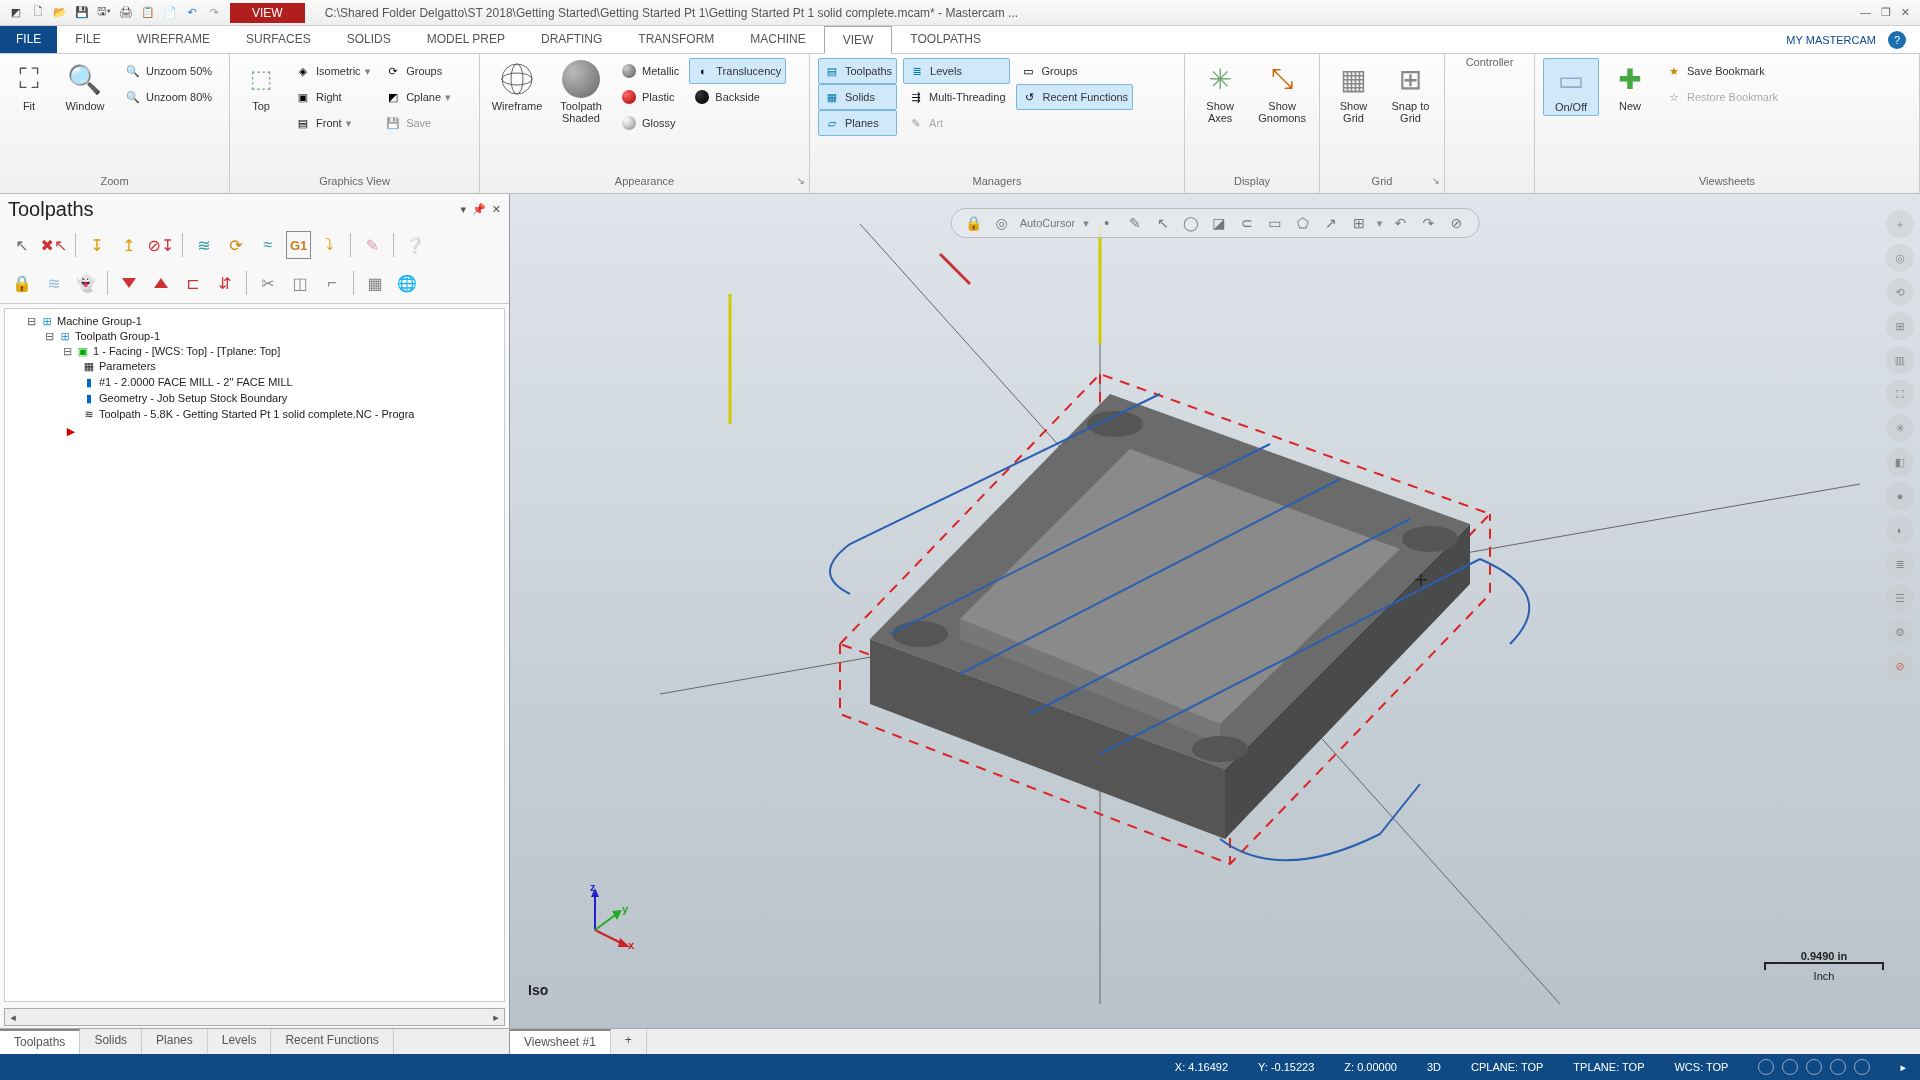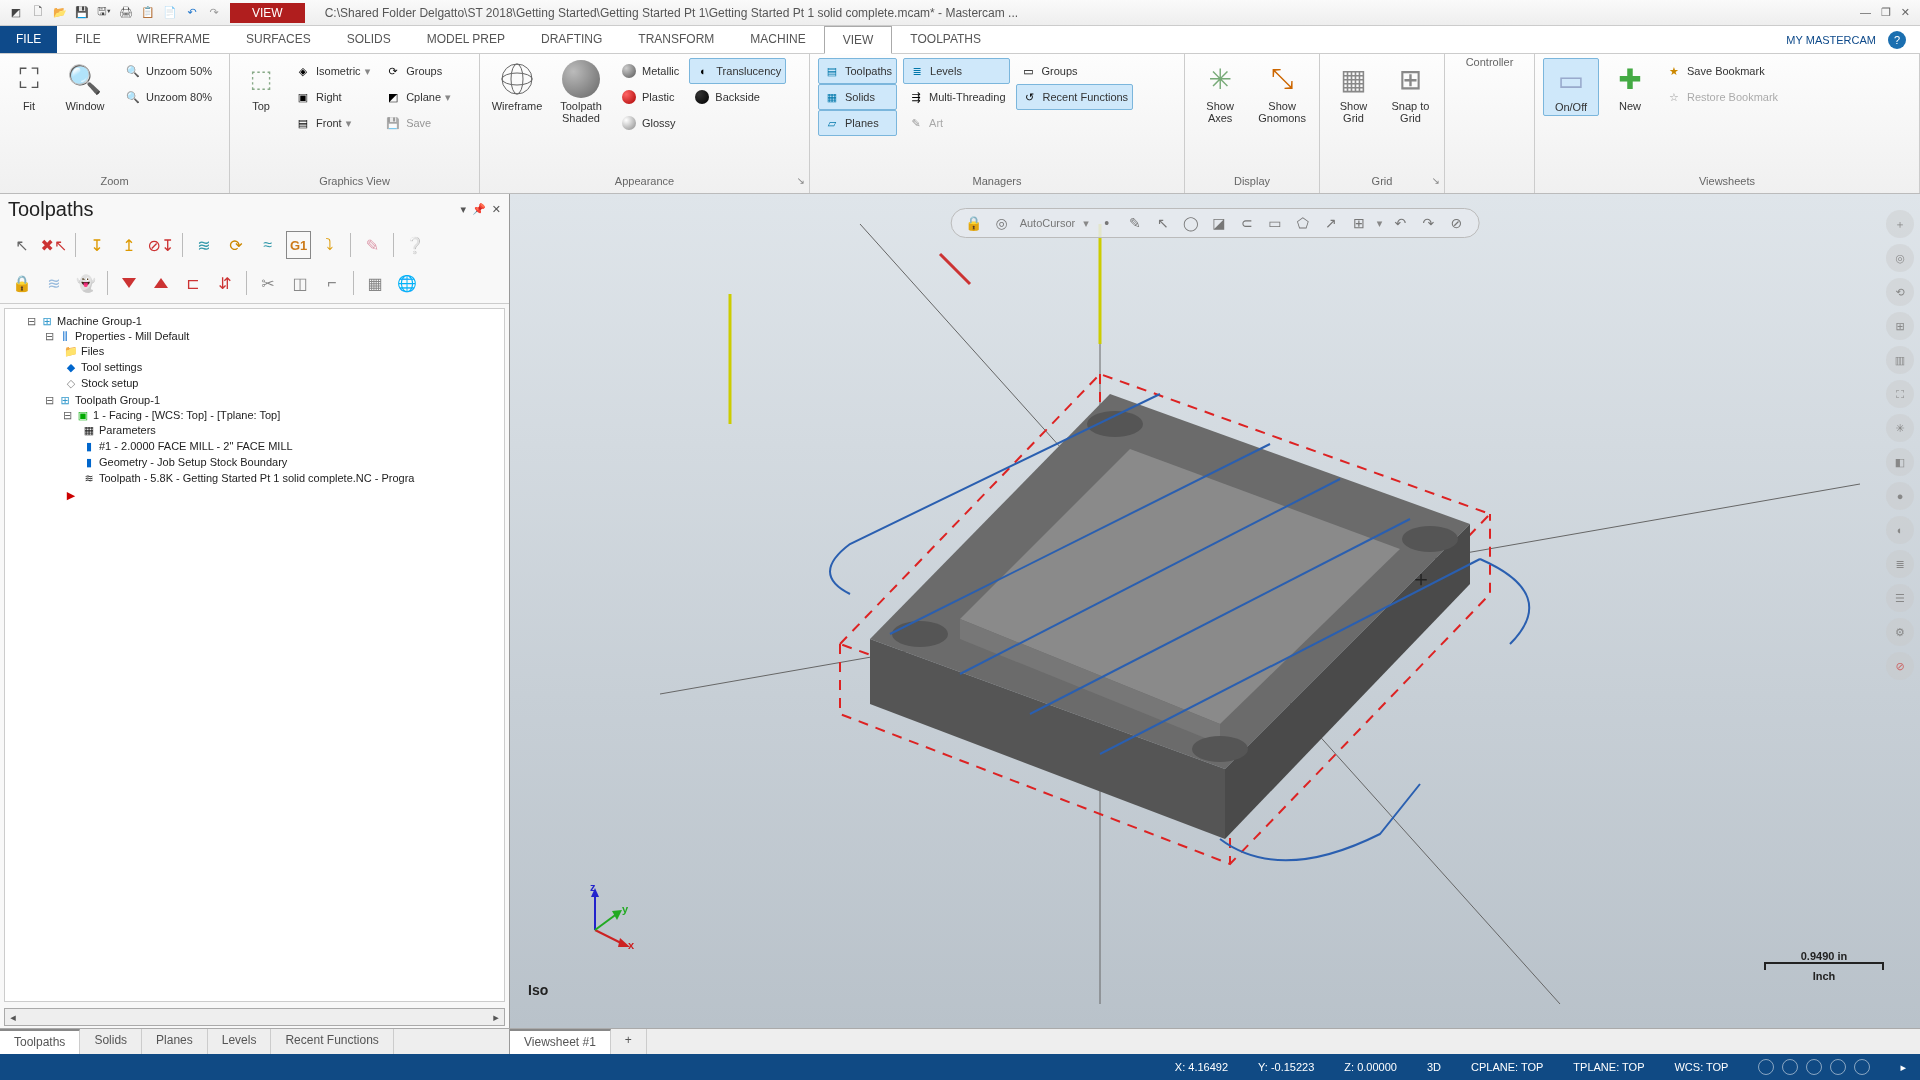--- a/index.html
+++ b/index.html
@@ -408,27 +408,20 @@
           <span class="sep"></span>
           <div class="tbtn" style="color:#888">▦</div>
           <div class="tbtn" style="color:#5a5">🌐</div>
         </div>
       </div>
 
       <div class="tree">
         <ul>
           <li><span class="exp">⊟</span><span class="nic" style="color:#39c">⊞</span><span>Machine Group-1</span>
             <ul>
-              <li><span class="exp">⊟</span><span class="nic" style="color:#06c">⫼</span><span>Properties - Mill Default</span>
-                <ul>
-                  <li><span class="nic">📁</span><span>Files</span></li>
-                  <li><span class="nic" style="color:#06c">◆</span><span>Tool settings</span></li>
-                  <li><span class="nic" style="color:#888">◇</span><span>Stock setup</span></li>
-                </ul>
-              </li>
               <li><span class="exp">⊟</span><span class="nic" style="color:#39c">⊞</span><span>Toolpath Group-1</span>
                 <ul>
                   <li><span class="exp">⊟</span><span class="nic" style="color:#0a0">▣</span><span>1 - Facing - [WCS: Top] - [Tplane: Top]</span>
                     <ul>
                       <li><span class="nic">▦</span><span>Parameters</span></li>
                       <li><span class="nic" style="color:#06c">▮</span><span>#1 - 2.0000 FACE MILL - 2"  FACE MILL</span></li>
                       <li><span class="nic" style="color:#06c">▮</span><span>Geometry - Job Setup Stock Boundary</span></li>
                       <li><span class="nic">≋</span><span>Toolpath - 5.8K - Getting Started Pt 1 solid complete.NC - Progra</span></li>
                     </ul>
                   </li>
@@ -542,21 +535,21 @@
         <span style="position:absolute;left:20px;top:-4px;color:#22c;font-weight:bold">z</span>
         <span style="position:absolute;left:52px;top:18px;color:#2a2;font-weight:bold">y</span>
         <span style="position:absolute;left:58px;top:54px;color:#c22;font-weight:bold">x</span>
       </div>
 
       <div class="iso-lbl">Iso</div>
 
       <div class="scale">
         <div style="font-weight:bold">0.9490 in</div>
         <div class="bar"></div>
-        <div style="font-weight:bold">Inch</div>
+        <div style="font-weight:normal">Inch</div>
       </div>
     </div>
   </div>
 
   <div class="bottomtabs">
     <div class="btabset" style="width:510px;border-right:1px solid #999">
       <div class="btab active">Toolpaths</div>
       <div class="btab">Solids</div>
       <div class="btab">Planes</div>
       <div class="btab">Levels</div>

